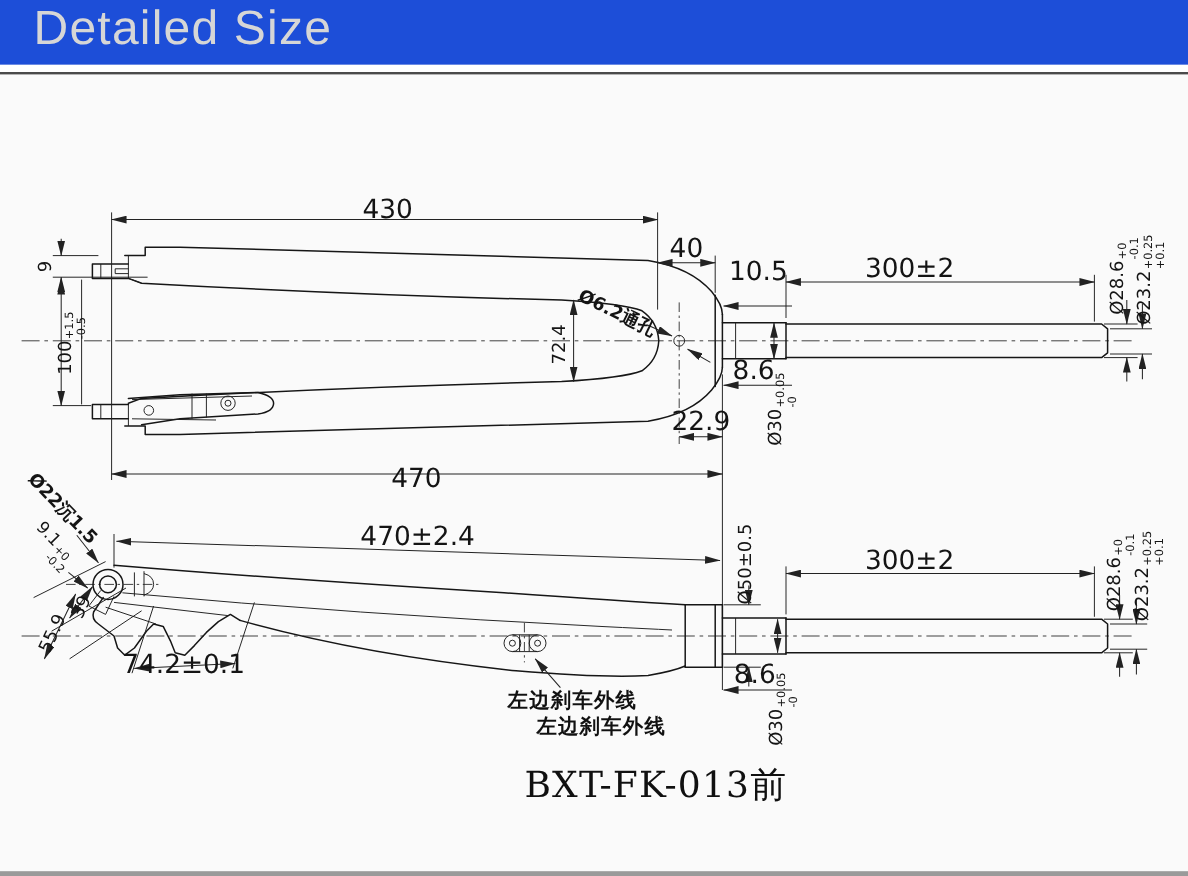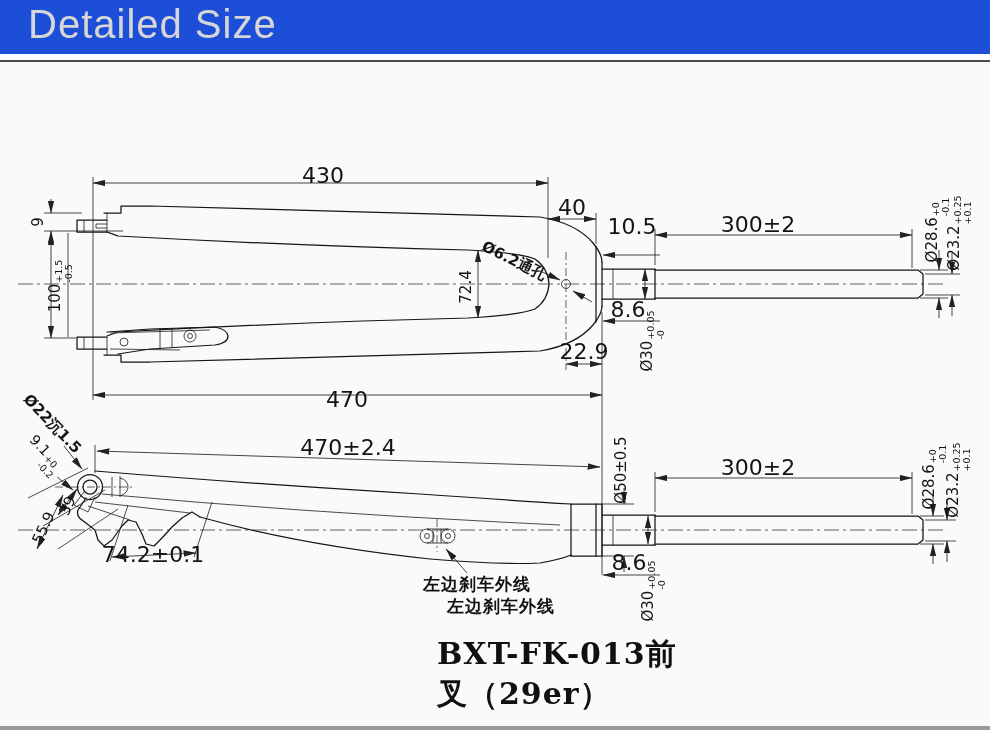--- a/index.html
+++ b/index.html
@@ -18,21 +18,21 @@
   .c{stroke:#3a3a3a;stroke-width:0.8;fill:none;stroke-dasharray:15 4 3 4;}
   .c2{stroke:#3a3a3a;stroke-width:0.8;fill:none;stroke-dasharray:8 3 2 3;}
   .lbl{position:absolute;white-space:nowrap;font-size:22px;color:#141414;line-height:1;}
   .ctr{transform:translate(-50%,-50%);}
   .s15{font-size:15px;} .s14{font-size:14px;} .b{font-weight:600;}
   .tol{display:inline-flex;flex-direction:column;justify-content:center;
        font-size:9.5px;line-height:9.5px;margin-left:1px;vertical-align:-2px;}
   .tol i{font-style:normal;}
   .note{font-size:17px;font-weight:600;letter-spacing:1px;color:#111;}
   .title-line{position:absolute;font-family:"DejaVu Serif","Liberation Serif",serif;
-              font-size:30px;font-weight:700;color:#101010;letter-spacing:1px;}
+              font-size:30px;font-weight:400;color:#101010;letter-spacing:1px;}
 </style>
 </head>
 <body>
 
 <div class="stage">
 
   <div class="hdr">
     <div class="hdr-title">Detailed Size</div>
   </div>
   <div class="hdr-gap"></div>
@@ -273,16 +273,15 @@
         <i>-0.2</i>
       </span>
   </div>
   <div class="lbl ctr s15" style="left:68px;top:506px;transform:translate(-50%,-50%) rotate(-65deg)">39</div>
   <div class="lbl ctr s15" style="left:44px;top:528px;transform:translate(-50%,-50%) rotate(-65deg)">55.9</div>
   <div class="lbl ctr" style="left:153px;top:555px">74.2±0.1</div>
   <div class="lbl note" style="left:423px;top:576px">左边刹车外线</div>
   <div class="lbl note" style="left:447px;top:598px">左边刹车外线</div>
 
   <div class="title-line" style="left:437px;top:634px">BXT-FK-013前</div>
-  <div class="title-line" style="left:437px;top:674px">叉（29er）</div>
 
   <div class="footer-strip"></div>
 </div>
 
 </body></html>

